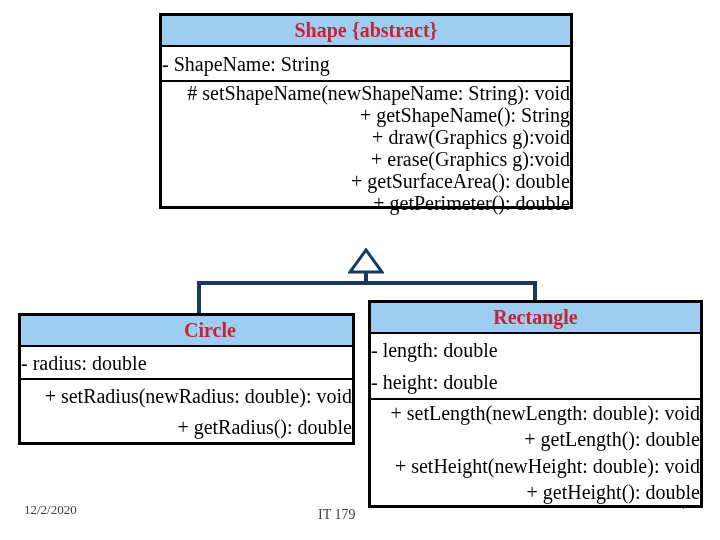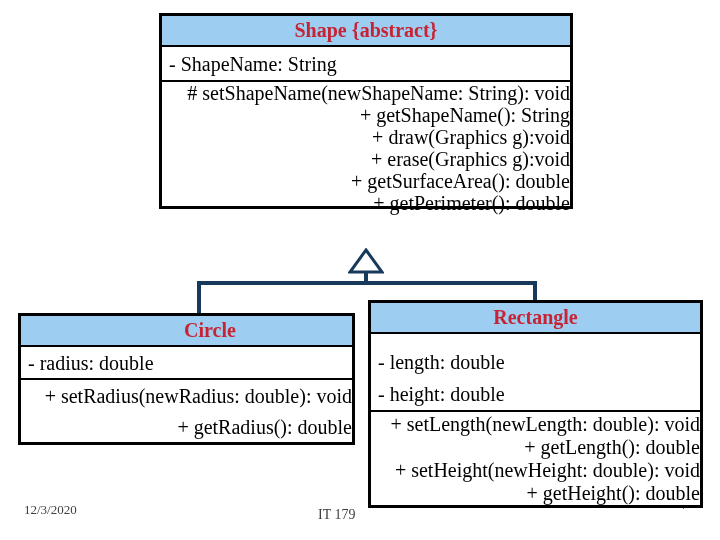--- a/index.html
+++ b/index.html
@@ -37,36 +37,35 @@
   .uml-section {
     display: flex;
     flex-direction: column;
     justify-content: space-around;
   }
   .uml-attrs { border-bottom: 2px solid #000000; flex: 0 0 auto; }
   .uml-methods { flex: 1 1 auto; text-align: right; }
   .uml-line {
     font-size: 20px;
     line-height: 1.1;
-    padding-left: 7px;
     white-space: nowrap;
   }
 
   
   #box-shape     { left: 159px; top: 13px;  width: 414px; height: 196px; }
   #box-shape .uml-header   { height: 29px; }
   #box-shape .uml-attrs    { height: 33px; }
 
   #box-circle    { left: 18px;  top: 313px; width: 337px; height: 132px; }
   #box-circle .uml-header  { height: 29px; padding-left: 47px; }
   #box-circle .uml-attrs   { height: 31px; }
 
   #box-rectangle { left: 368px; top: 300px; width: 335px; height: 208px; }
   #box-rectangle .uml-header { height: 29px; }
-  #box-rectangle .uml-attrs  { height: 64px; margin-top: 12px; }
+  #box-rectangle .uml-attrs  { height: 64px; }
 
   
   .conn {
     position: absolute;
     background: #17395c;
     z-index: 1;
   }
   #conn-stem   { left: 364px; top: 272px; width: 4px;   height: 11px; }
   #conn-hline  { left: 197px; top: 281px; width: 340px; height: 4px;  }
   #conn-vleft  { left: 197px; top: 283px; width: 4px;   height: 32px; }
@@ -135,17 +134,17 @@
       <div class="uml-line">- height: double</div>
     </div>
     <div class="uml-section uml-methods">
       <div class="uml-line">+ setLength(newLength: double): void</div>
       <div class="uml-line">+ getLength(): double</div>
       <div class="uml-line">+ setHeight(newHeight: double): void</div>
       <div class="uml-line">+ getHeight(): double</div>
     </div>
   </div>
 
-  <div class="footer-text" id="slide-date">12/3/2020</div>
+  <div class="footer-text" id="slide-date">12/2/2020</div>
   <div class="footer-text" id="course-label">IT 179</div>
   <div class="footer-text" id="page-number">7</div>
 
 </div>
 
 </body></html>

